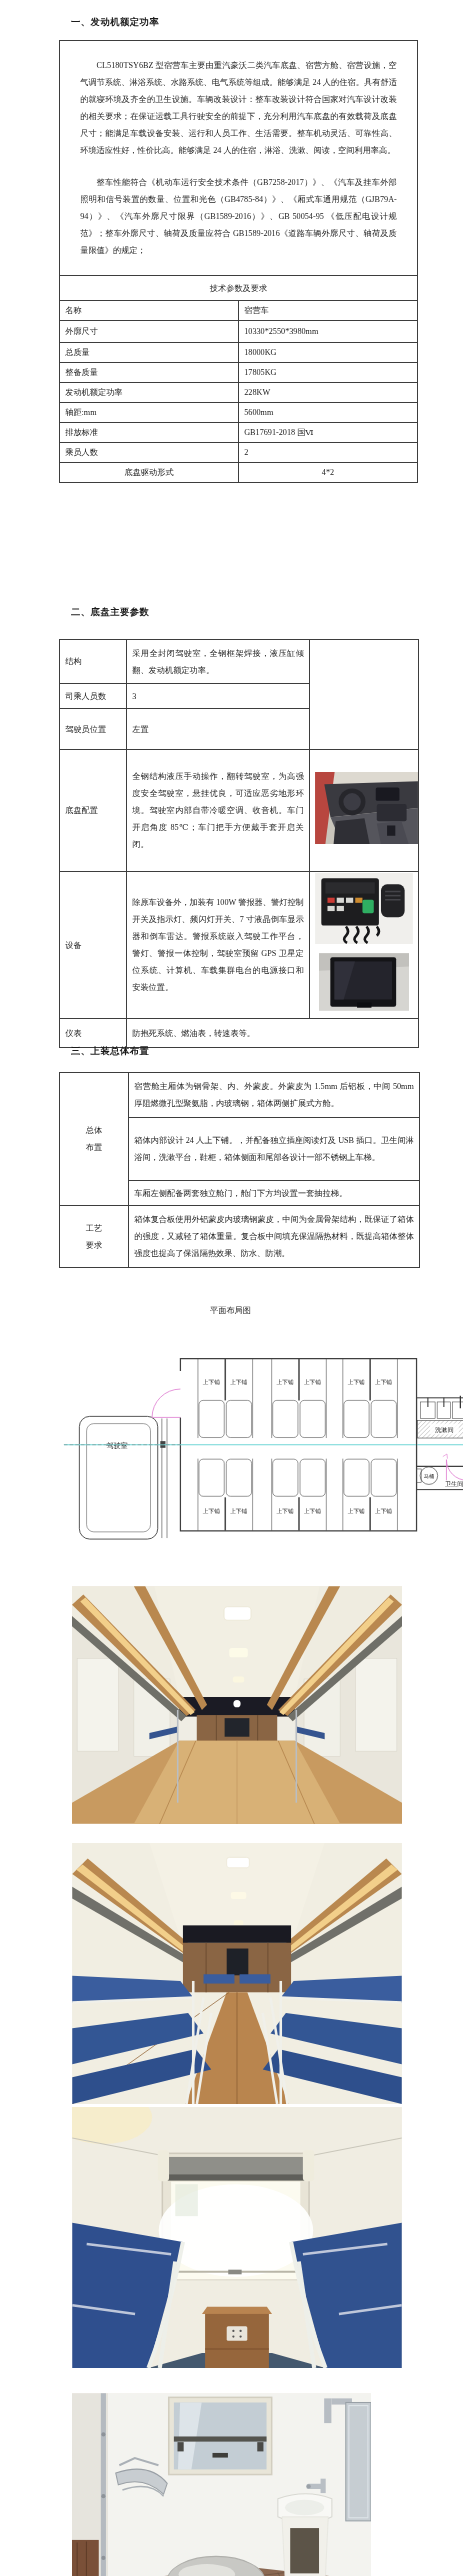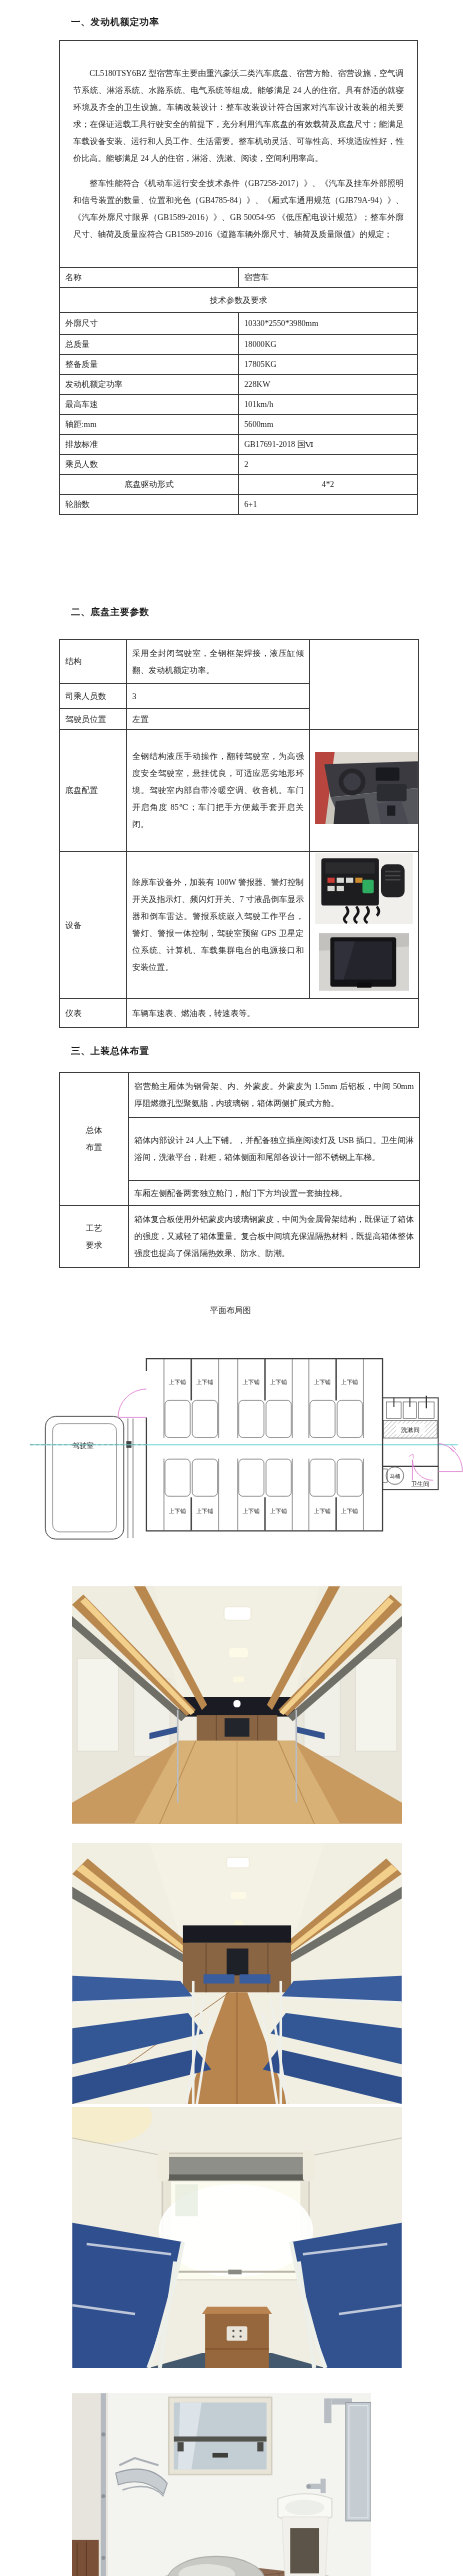--- a/index.html
+++ b/index.html
@@ -5,96 +5,88 @@
   html,body{margin:0;padding:0;background:#ffffff;}
   .page{position:relative;width:464px;height:2631px;background:#ffffff;overflow:hidden;
         font-family:"Liberation Serif","DejaVu Serif",serif;color:#1b1b1b;}
   .sec-title{position:absolute;left:71px;font-size:9.3px;font-weight:bold;letter-spacing:0.5px;white-space:nowrap;}
   table.doc{position:absolute;left:59px;width:359px;border-collapse:collapse;table-layout:fixed;
             font-size:8.2px;color:#1b1b1b;}
   table.doc td{border:0.7px solid #3d3d3d;padding:1px 5.2px;vertical-align:middle;line-height:17px;
                overflow:hidden;}
   table.doc{border:1px solid #3d3d3d;}
   td.intro{padding:5.2px 8.2px;}
-  td.intro p{margin:8px;text-indent:2em;line-height:17px;text-align:justify;}
+  td.intro p{margin:15px;text-indent:2em;line-height:17px;text-align:justify;}
   td.thead{text-align:center;font-size:8.2px;}
   td.plabel{width:165px;}
   td.pvalue{}
   
   td.clabel{text-align:left;}
   td.ctext{text-align:justify;}
   td.imgcol{text-align:center;padding:2.1px 1px;}
   td.prelabel{text-align:center;white-space:pre-line;line-height:20.6px;}
   .plan-title{position:absolute;left:0;width:461px;text-align:center;font-size:8.2px;}
   .photo{position:absolute;left:72px;width:330px;background:#f4f2ec;overflow:hidden;}
   .photo svg{display:block;}
-  .planwrap{position:absolute;left:0;top:1340px;width:407px;height:227px;}
+  .planwrap{position:absolute;left:0;top:1340px;width:407px;height:227px;padding-left:34px;}
   svg text{font-family:"Liberation Serif","DejaVu Serif",serif;}
 </style>
 </head>
 <body>
 
 <div class="page">
 
   <div class="sec-title" style="top:15.5px;">一、发动机额定功率</div>
 
   <table class="doc" style="top:40px;">
     <tbody>
         <tr style="height:227px;">
       <td class="intro" colspan="2">
         <p>CL5180TSY6BZ 型宿营车主要由重汽豪沃二类汽车底盘、宿营方舱、宿营设施，空气调节系统、淋浴系统、水路系统、电气系统等组成。能够满足 24 人的住宿。具有舒适的就寝环境及齐全的卫生设施。车辆改装设计：整车改装设计符合国家对汽车设计改装的相关要求；在保证运载工具行驶安全的前提下，充分利用汽车底盘的有效载荷及底盘尺寸；能满足车载设备安装、运行和人员工作、生活需要。整车机动灵活、可靠性高、环境适应性好，性价比高。能够满足 24 人的住宿，淋浴、洗漱、阅读，空间利用率高。</p>
         <p>整车性能符合《机动车运行安全技术条件（GB7258-2017）》、《汽车及挂车外部照明和信号装置的数量、位置和光色（GB4785-84）》、《厢式车通用规范（GJB79A-94）》、《汽车外廓尺寸限界（GB1589-2016）》、GB 50054-95 《低压配电设计规范》；整车外廓尺寸、轴荷及质量应符合 GB1589-2016《道路车辆外廓尺寸、轴荷及质量限值》的规定；</p>
       </td>
     </tr>
+    <tr style="height:25px;">
+      <td class="thead" colspan="2">技术参数及要求</td>
+    </tr>
     <tr style="height:18.5px;">
           <td class="plabel">名称</td>
           <td class="pvalue">宿营车</td>
         </tr>
-    <tr style="height:25px;">
-      <td class="thead" colspan="2">技术参数及要求</td>
-    </tr>
     <tr style="height:21.6px;">
           <td class="plabel">外廓尺寸</td>
           <td class="pvalue">10330*2550*3980mm</td>
         </tr>
     <tr style="height:17.5px;">
           <td class="plabel">总质量</td>
           <td class="pvalue">18000KG</td>
         </tr>
     <tr style="height:17.5px;">
           <td class="plabel">整备质量</td>
           <td class="pvalue">17805KG</td>
         </tr>
     <tr style="height:17.5px;">
           <td class="plabel">发动机额定功率</td>
           <td class="pvalue">228KW</td>
         </tr>
     <tr style="height:17.5px;">
-          <td class="plabel">最高车速</td>
-          <td class="pvalue">101km/h</td>
-        </tr>
-    <tr style="height:17.5px;">
           <td class="plabel">轴距:mm</td>
           <td class="pvalue">5600mm</td>
         </tr>
     <tr style="height:17.5px;">
           <td class="plabel">排放标准</td>
           <td class="pvalue">GB17691-2018 国Ⅵ</td>
         </tr>
     <tr style="height:17.5px;">
           <td class="plabel">乘员人数</td>
           <td class="pvalue">2</td>
         </tr>
     <tr style="height:17.5px;text-align:center;">
           <td class="plabel">底盘驱动形式</td>
           <td class="pvalue">4*2</td>
-        </tr>
-    <tr style="height:17.5px;">
-          <td class="plabel">轮胎数</td>
-          <td class="pvalue">6+1</td>
         </tr>
   </tbody>
     </table>
 
 
   <div class="sec-title" style="top:606px;">二、底盘主要参数</div>
 
   <table class="doc" style="top:639px;">
     <colgroup>
         <col style="width:67px;">
@@ -104,21 +96,21 @@
     <tbody>
         <tr style="height:44px;">
       <td class="clabel">结构</td>
       <td class="ctext">采用全封闭驾驶室，全钢框架焊接，液压缸倾翻、发动机额定功率。</td>
       <td class="imgcol" rowspan="3"></td>
     </tr>
     <tr style="height:25px;">
       <td class="clabel">司乘人员数</td>
       <td class="ctext">3</td>
     </tr>
-    <tr style="height:21px;">
+    <tr style="height:41px;">
       <td class="clabel">驾驶员位置</td>
       <td class="ctext">左置</td>
     </tr>
     <tr style="height:122px;">
       <td class="clabel">底盘配置</td>
       <td class="ctext">全钢结构液压手动操作，翻转驾驶室，为高强度安全驾驶室，悬挂优良，可适应恶劣地形环境。驾驶室内部自带冷暖空调、收音机。车门开启角度 85℃；车门把手方便戴手套开启关闭。</td>
       <td class="imgcol">
         <svg width="103" height="72" viewBox="0 0 200 140">
           <rect x="0" y="0" width="200" height="140" fill="#c9c5bb"></rect>
           <rect x="0" y="0" width="200" height="34" fill="#ddd9d0"></rect>
@@ -161,21 +153,21 @@
           <polygon points="0,0 175,0 175,26 0,34" fill="#c2c1bd"></polygon>
           <rect x="22" y="8" width="128" height="96" rx="4" fill="#141417"></rect>
           <rect x="30" y="16" width="112" height="74" fill="#24242c"></rect>
           <polygon points="30,16 70,16 48,90 30,90" fill="#30303a"></polygon>
           <rect x="74" y="96" width="28" height="10" fill="#0d0d10"></rect>
         </svg>
       </td>
     </tr>
     <tr style="height:29px;">
       <td class="clabel">仪表</td>
-      <td class="ctext" colspan="2">车辆车速表、燃油表，转速表等。</td>
+      <td class="ctext" colspan="2">防抱死系统、燃油表，转速表等。</td>
     </tr>
   </tbody>
     </table>
 
   <div class="sec-title" style="top:1045px;">三、上装总体布置</div>
 
   <table class="doc" style="top:1072px;">
     <colgroup>
         <col style="width:69px;">
         <col style="width:291px;">

